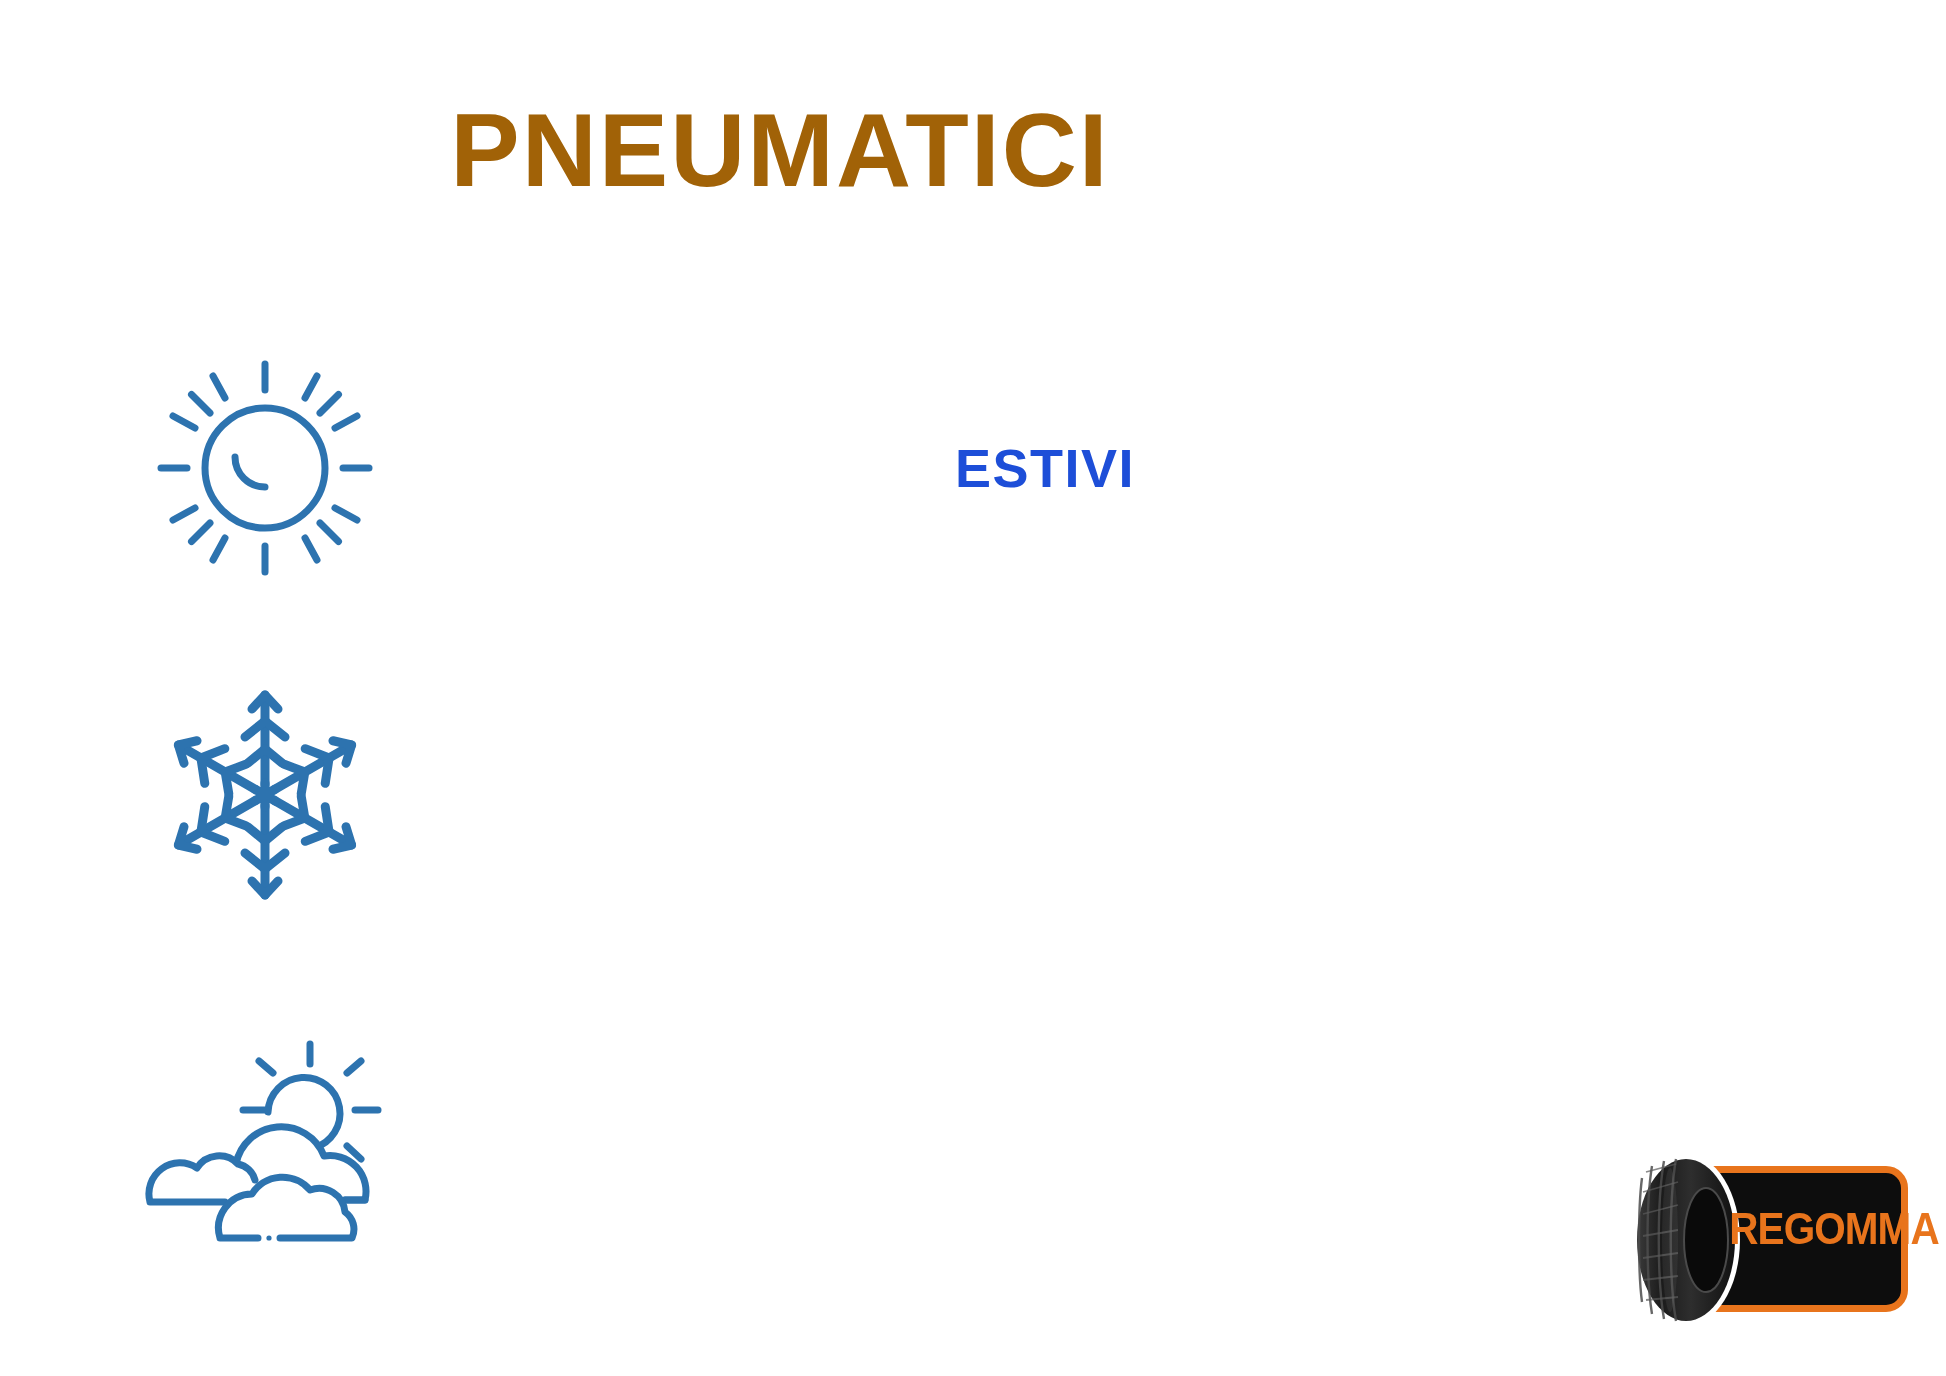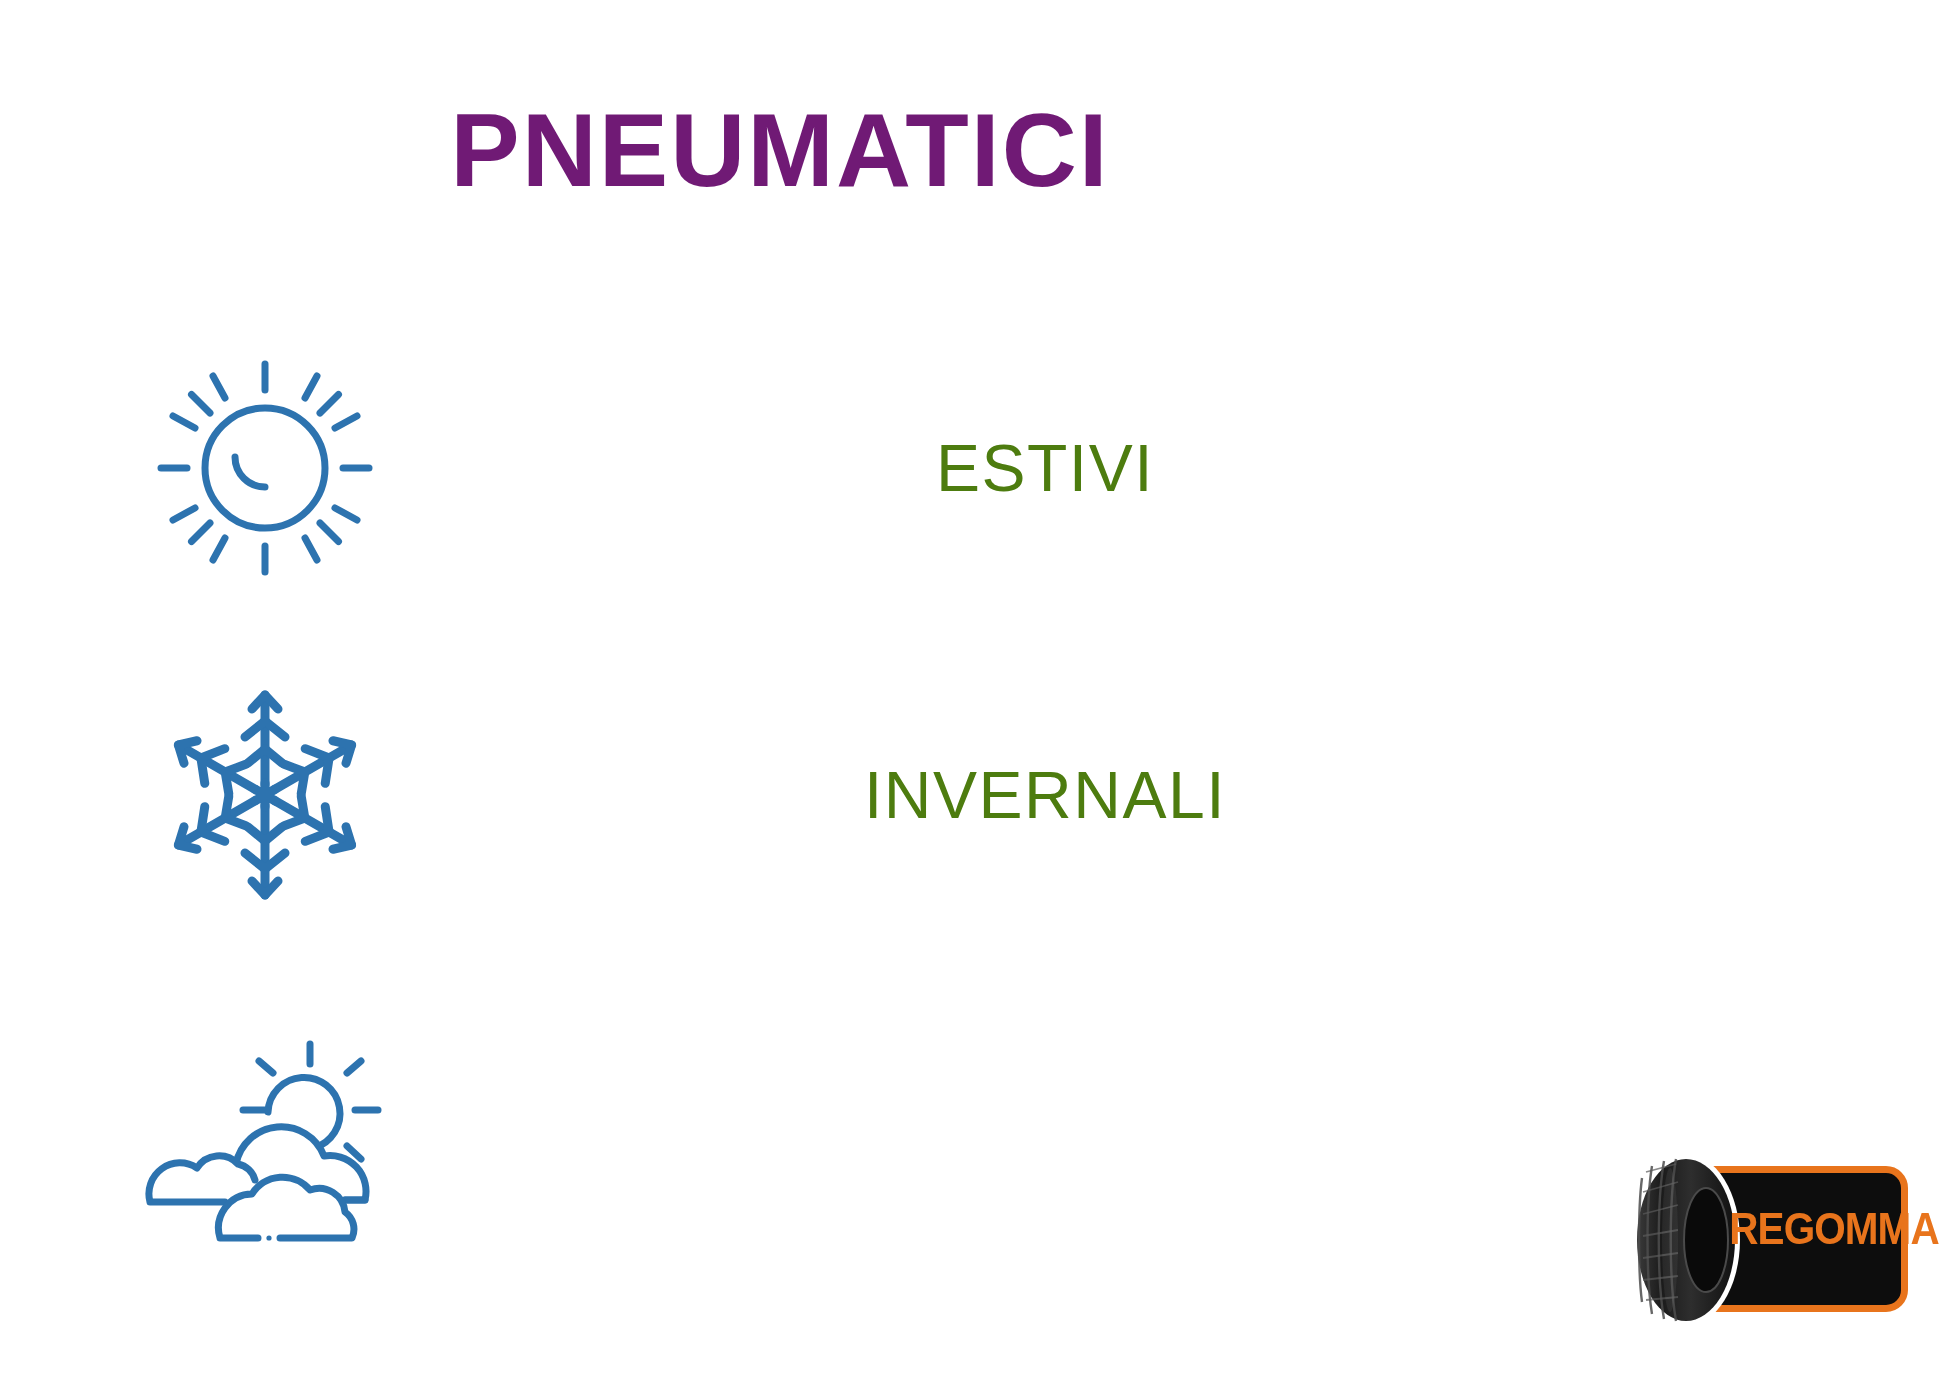--- a/index.html
+++ b/index.html
@@ -23,21 +23,21 @@
   .page-title {
     position: absolute;
     left: 0;
     top: 96px;
     width: 1560px;
     text-align: center;
     font-family: "Liberation Sans", sans-serif;
     font-weight: bold;
     font-size: 104px;
     letter-spacing: 2px;
-    color: #701a75;
+    color: #a16207;
     line-height: 1.05;
     white-space: nowrap;
   }
 
   
   .row {
     position: absolute;
     left: 0;
     width: 1560px;
     height: 250px;
@@ -58,24 +58,24 @@
   }
   .label-cell {
     flex: 1 1 auto;
     display: flex;
     align-items: center;
     justify-content: center;
     height: 250px;
   }
   .row-label {
     font-family: "Liberation Sans", sans-serif;
-    font-weight: 400;
-    font-size: 66px;
+    font-weight: 700;
+    font-size: 54px;
     letter-spacing: 1.5px;
-    color: #4d7c0f;
+    color: #1d4ed8;
     white-space: nowrap;
   }
 
   
   .icon-svg { display: block; }
 
   
   .logo {
     position: absolute;
     left: 1630px;
@@ -175,23 +175,20 @@
             <use href="#arm" transform="rotate(120)"></use>
             <use href="#arm" transform="rotate(180)"></use>
             <use href="#arm" transform="rotate(240)"></use>
             <use href="#arm" transform="rotate(300)"></use>
 
             <path d="M0,-12 L0,12 M-10.4,-6 L10.4,6 M-10.4,6 L10.4,-6"></path>
           </g>
         </svg>
       </span>
     </div>
-    <div class="label-cell">
-      <div class="row-label">INVERNALI</div>
-    </div>
   </div>
 
   <div class="row row-4stagioni">
     <div class="icon-cell">
       <span>
         <svg class="icon-svg" width="250" height="210" viewBox="0 0 250 210" fill="none" stroke="#2D73AF" stroke-width="7" stroke-linecap="round" stroke-linejoin="round">
 
           <path d="M128 72 A36 36 0 1 1 174 108"></path>
 
           <line x1="170" y1="4" x2="170" y2="24"></line>

